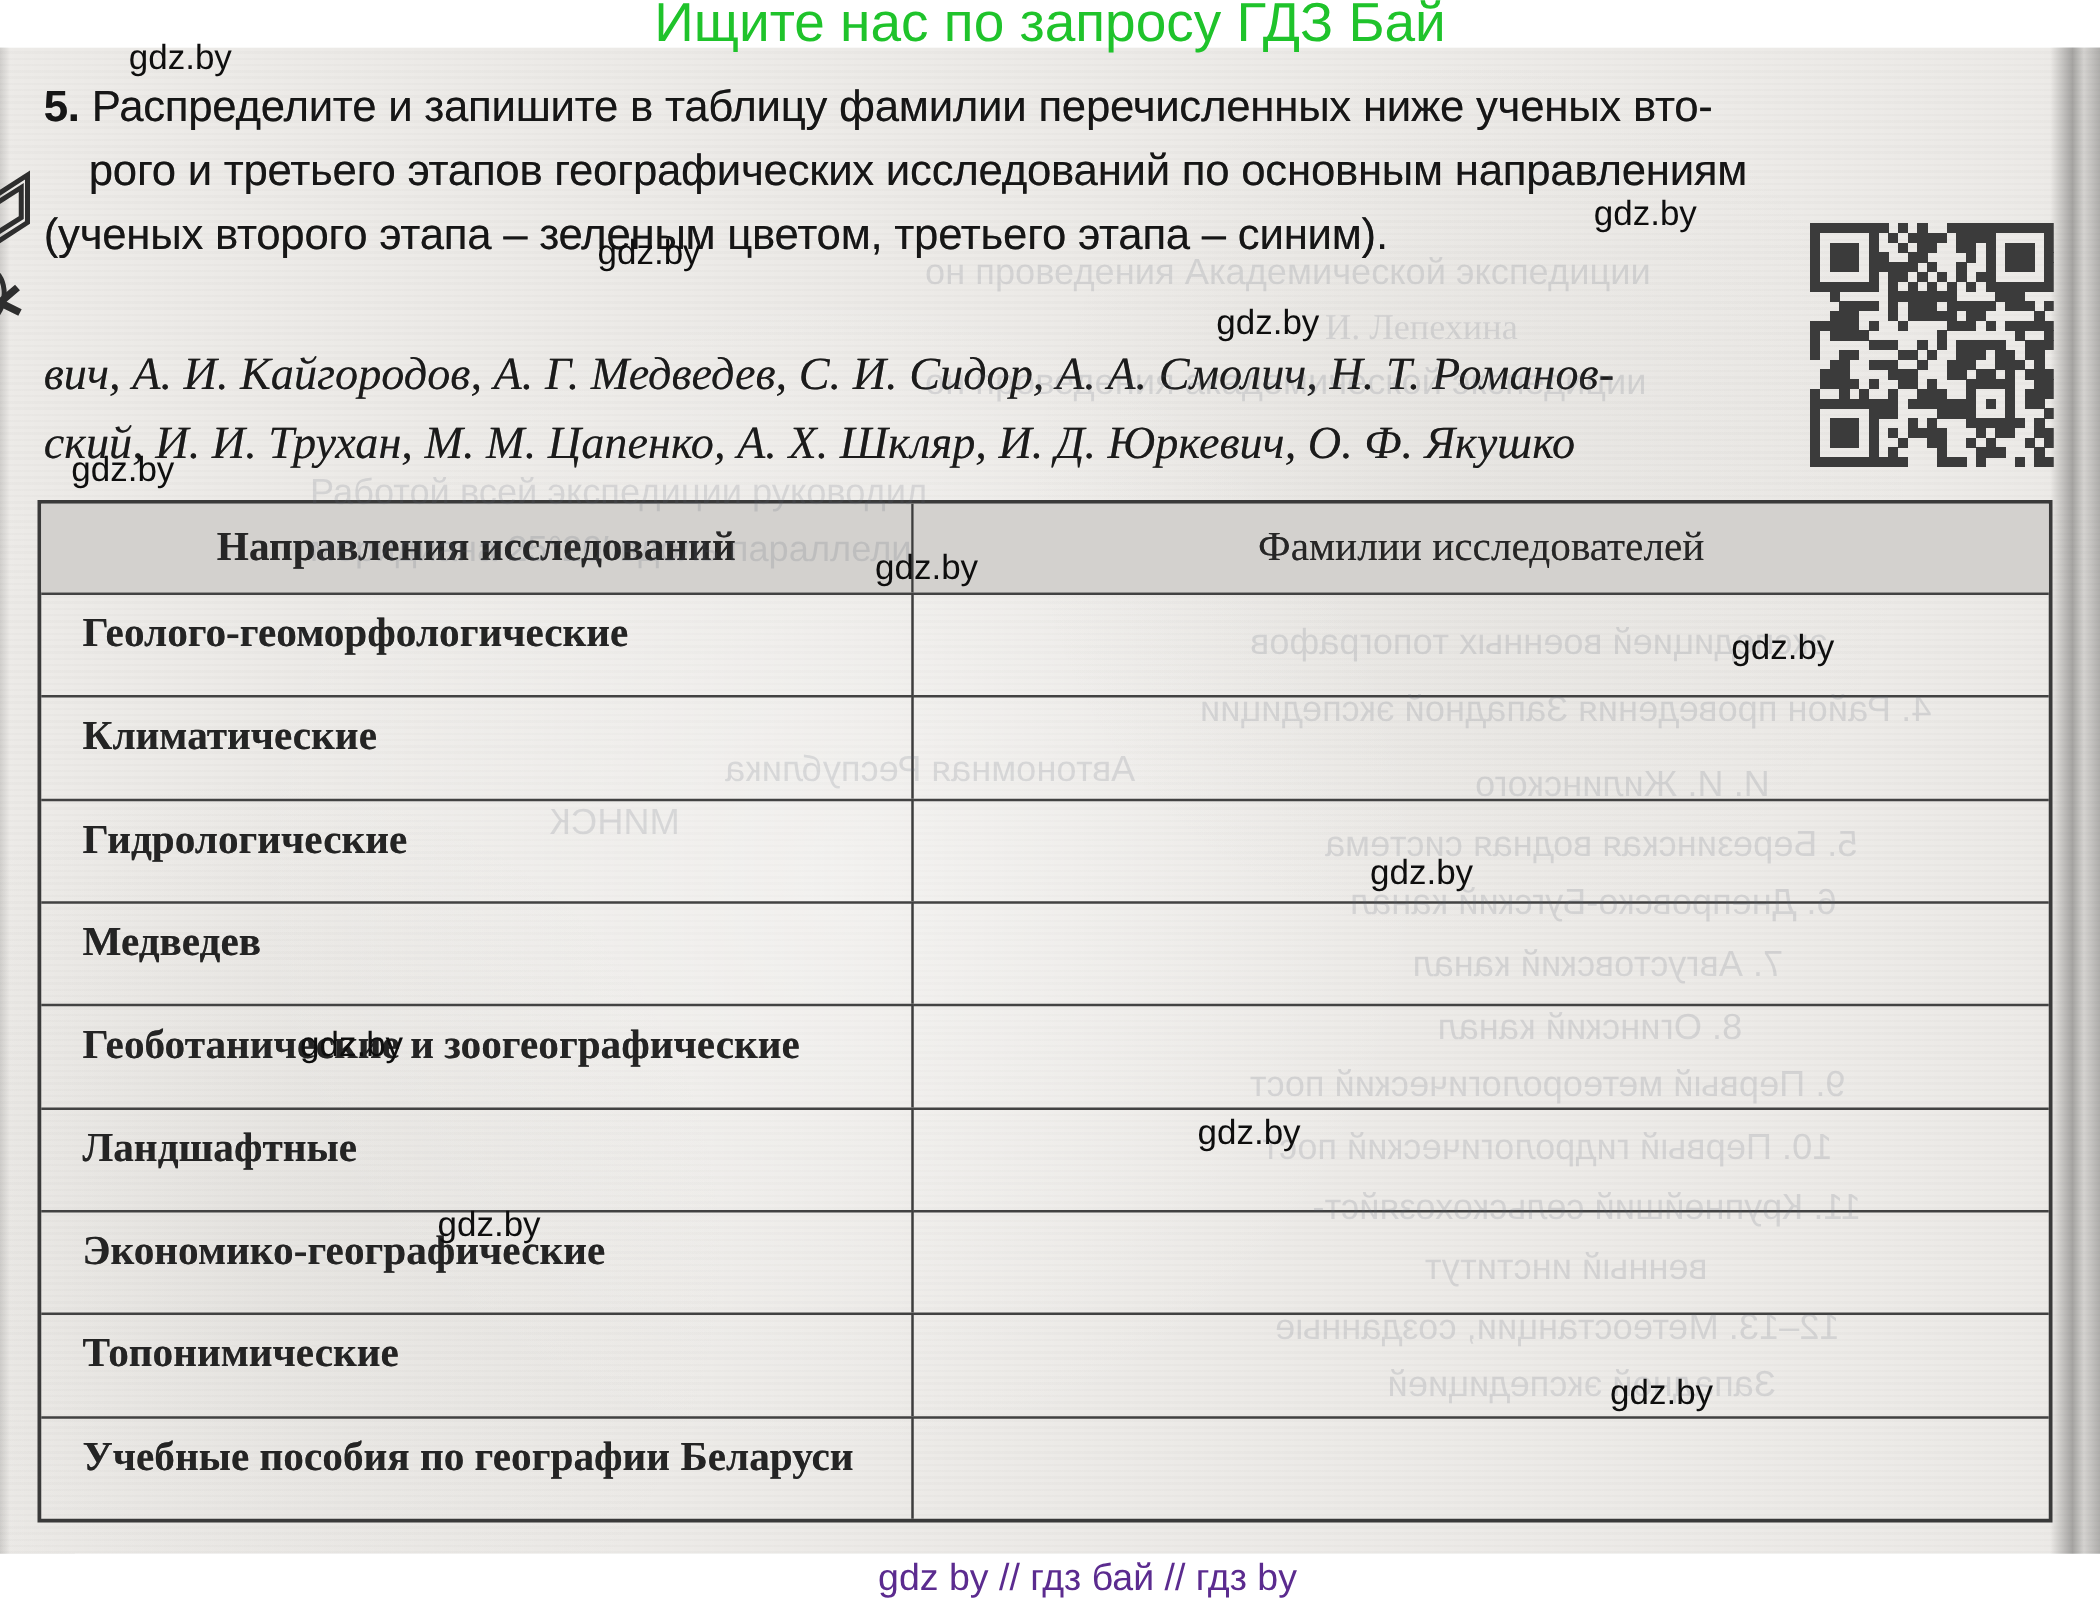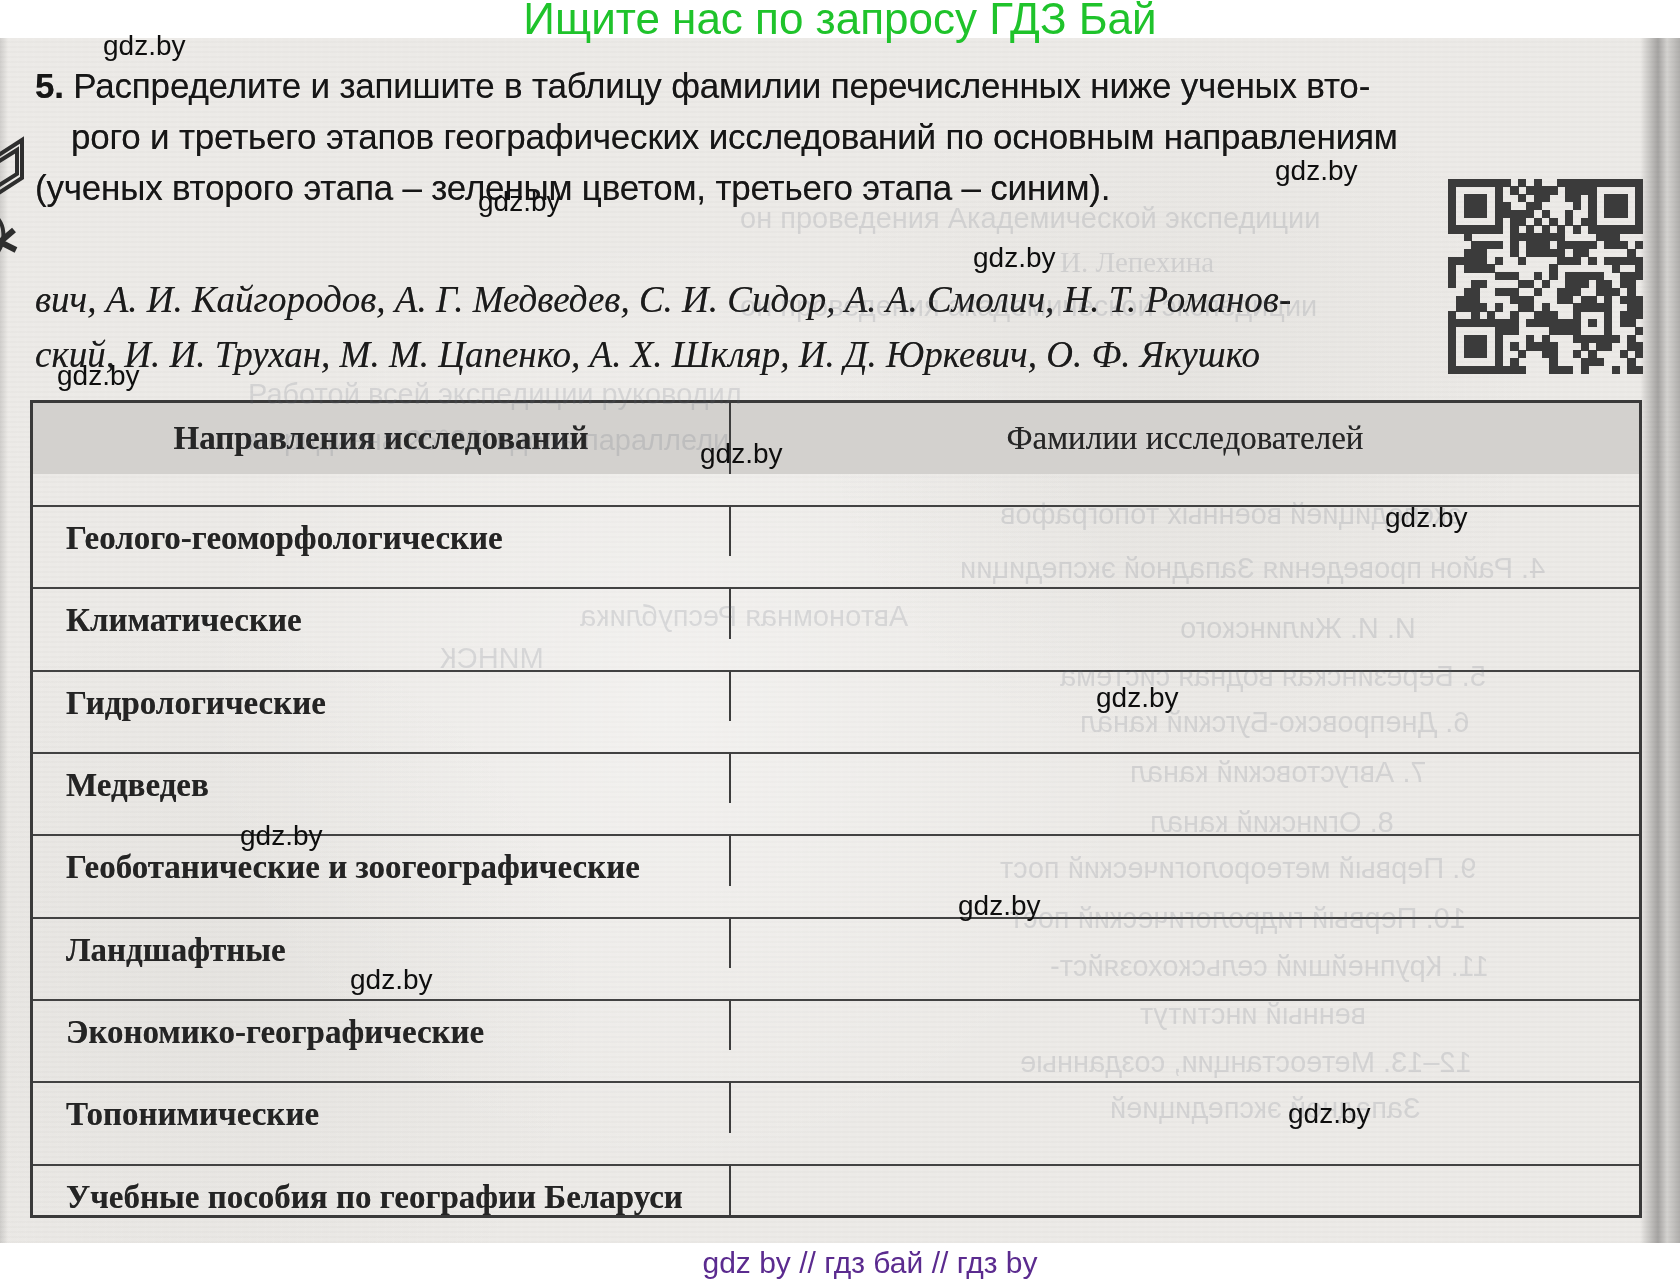--- a/index.html
+++ b/index.html
@@ -38,21 +38,21 @@
   
   .rtable{position:absolute;left:30px;top:400px;width:1612px;height:818px;box-sizing:border-box;
         border:3px solid #3a3a3a;display:grid;
         grid-template-columns:698px 1fr;
         grid-template-rows:71px repeat(9, calc((100% - 71px)/9));}
   .cell{box-sizing:border-box;position:relative;}
   .c-left{border-right:2.5px solid #3d3d3d;font-weight:bold;}
   .hdr{background:#d3d1ce;display:flex;align-items:center;justify-content:center;
         font-family:"Liberation Serif",serif;font-size:33px;color:#262626;
         text-shadow:0 0 .4px rgba(0,0,0,.45);}
-  .row-top{border-top:2.5px solid #424242;margin-top:31px;}
+  .row-top{border-top:2.5px solid #424242;}
   .dir{display:flex;align-items:flex-start;padding:13px 0 0 33px;
         font-family:"Liberation Serif",serif;font-size:33px;color:#242424;
         text-shadow:0 0 .4px rgba(0,0,0,.45);}
 
   
   .wm{position:absolute;font-size:28px;color:#0e0e0e;white-space:nowrap;z-index:6;}
 
   
   .ghost{position:absolute;white-space:nowrap;pointer-events:none;z-index:4;
         font-family:"Liberation Sans",sans-serif;font-size:29px;color:#5e6575;opacity:.17;}

